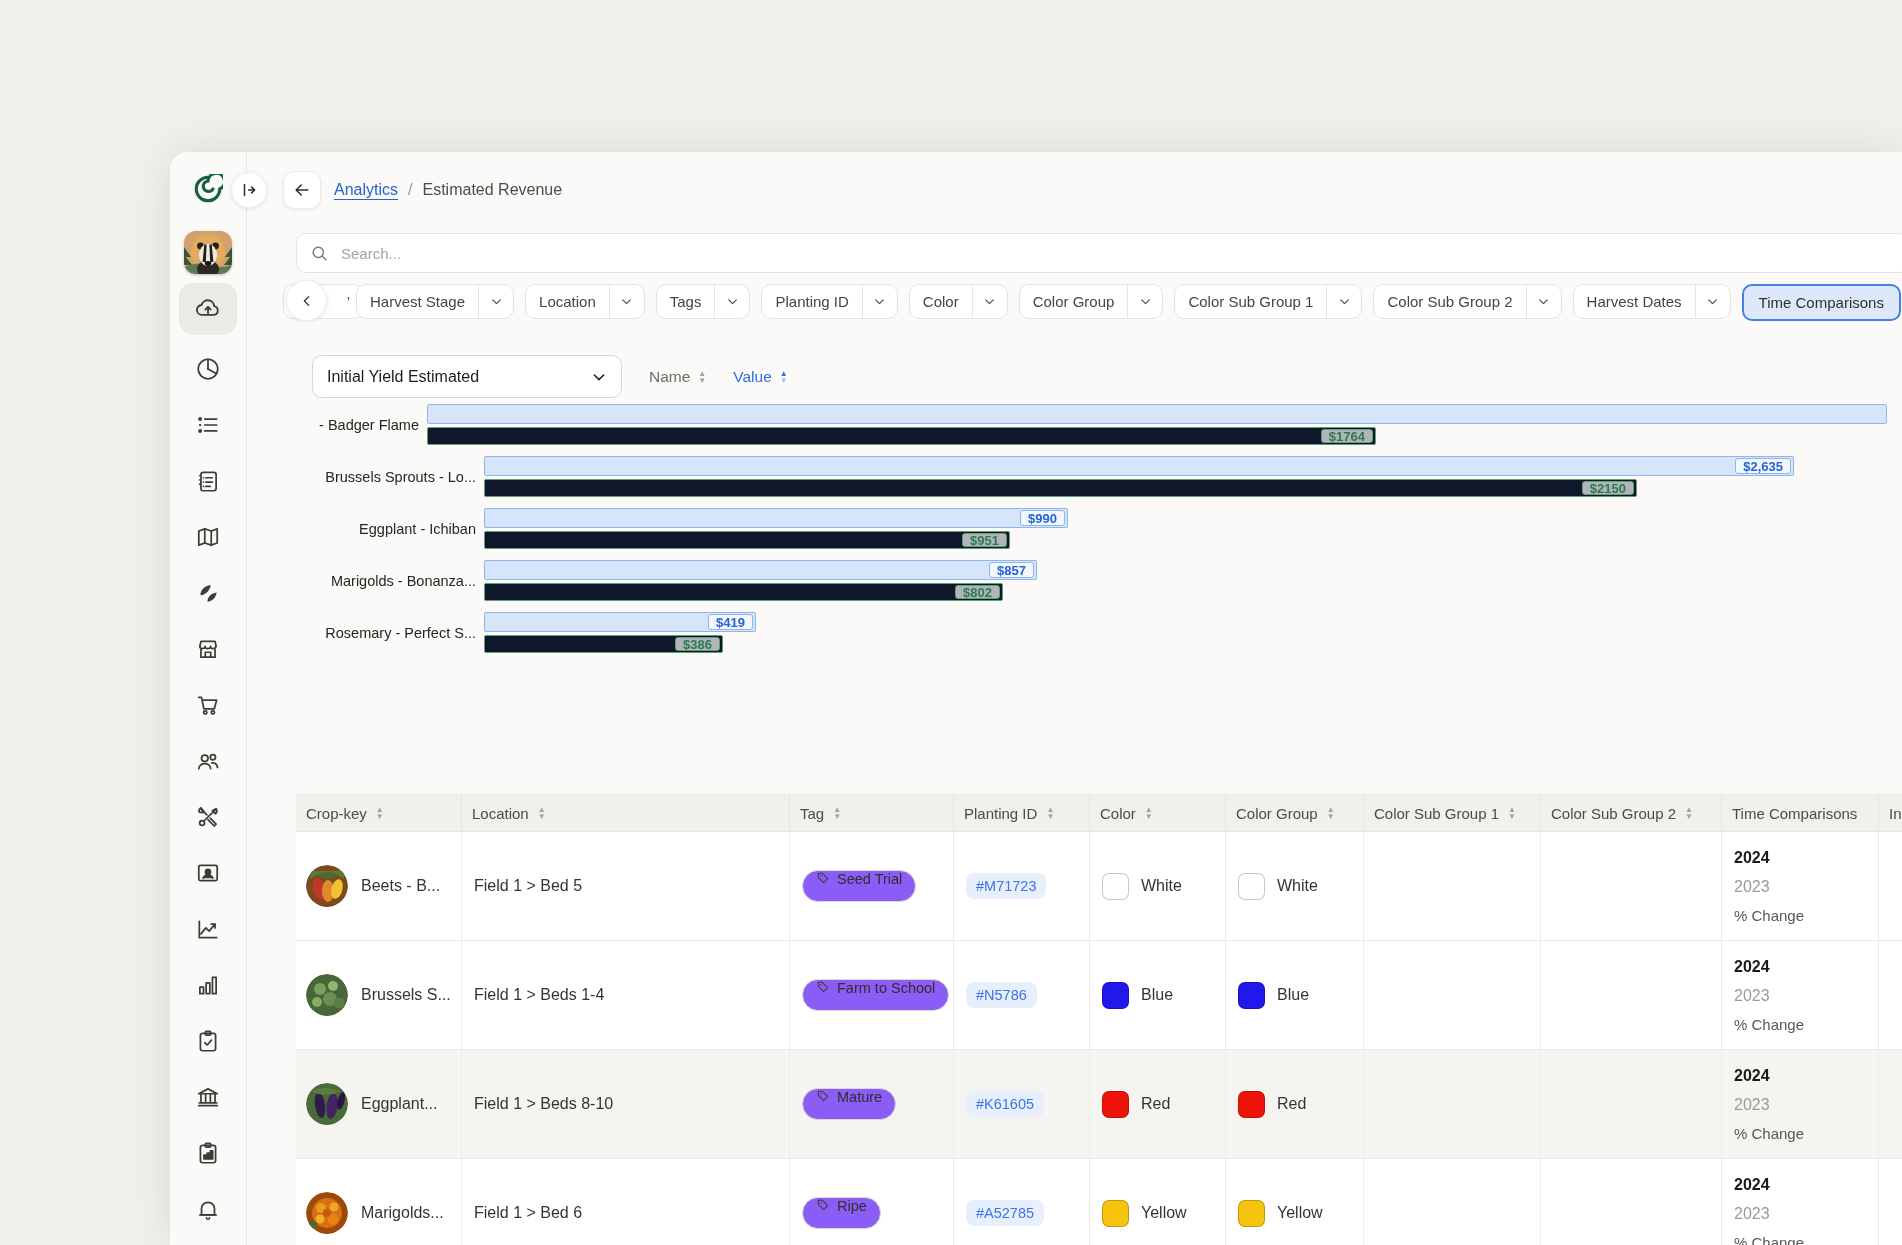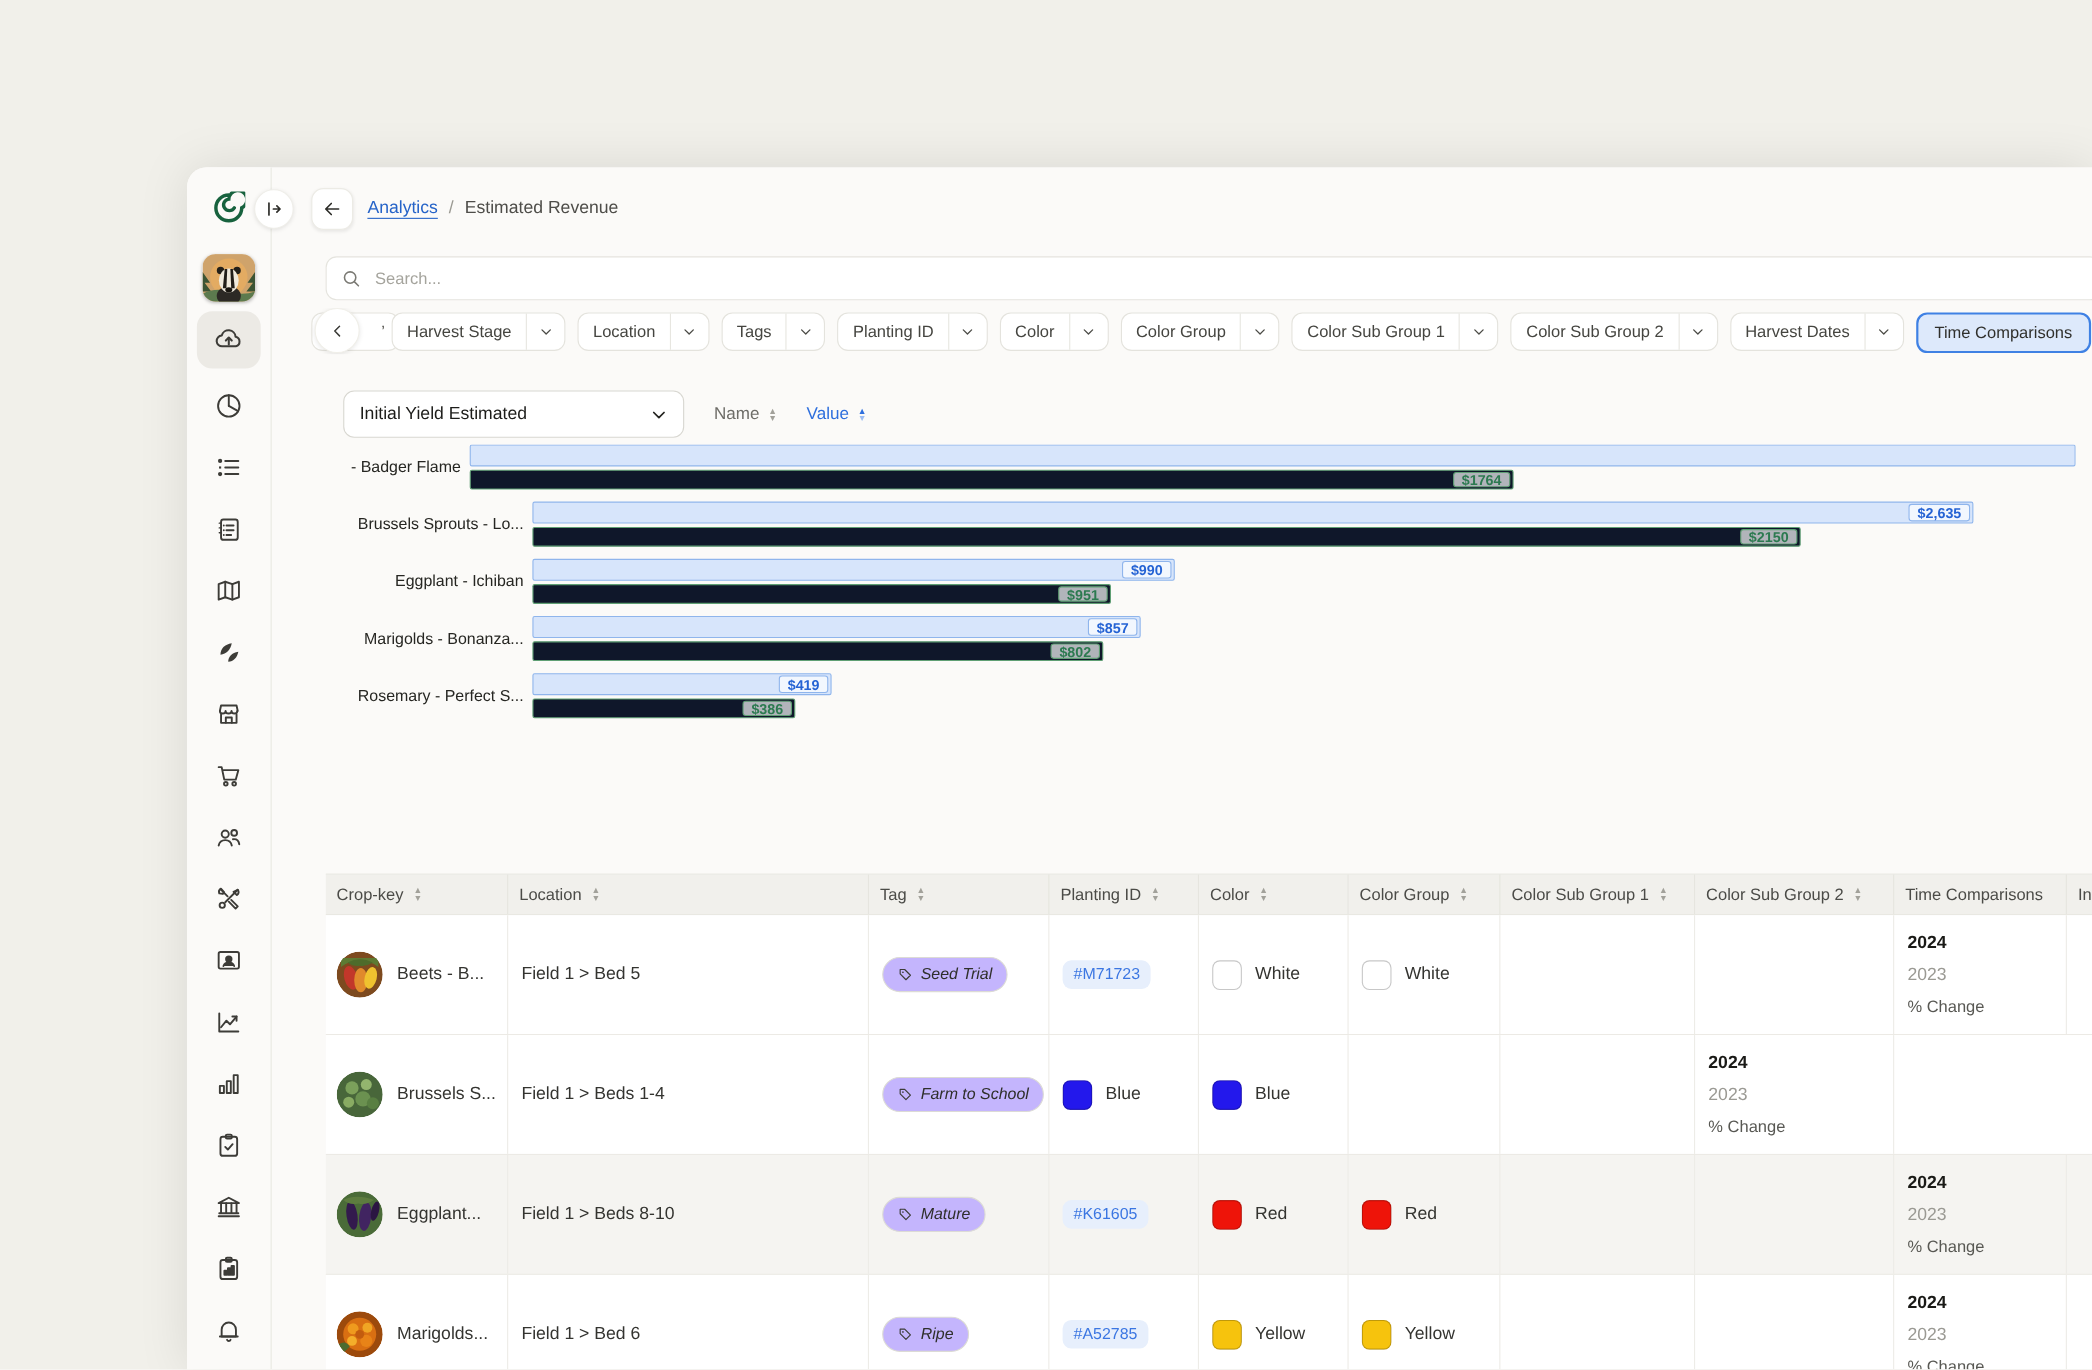--- a/index.html
+++ b/index.html
@@ -86,22 +86,22 @@
   .th{display:flex;align-items:center;gap:9px;padding:0 10px;font-size:15px;color:#4b4b47;
       border-right:1px solid #e6e5df;box-sizing:border-box;white-space:nowrap;overflow:hidden;cursor:pointer;}
   .th:last-child{border-right:none;}
   .t-row{height:108px;border-bottom:1px solid #eceae5;background:#fff;}
   .t-row.highlight{background:#f5f4f1;}
   .td{display:flex;align-items:center;padding:0 12px;font-size:16px;color:#343430;
       border-right:1px solid #edece7;box-sizing:border-box;overflow:hidden;}
   .td:last-child{border-right:none;}
   .td.crop{gap:13px;padding-left:10px;white-space:nowrap;}
   .crop-photo{width:42px;height:42px;border-radius:50%;flex:0 0 auto;overflow:hidden;}
-  .tag-pill{display:inline-flex;align-items:center;gap:7px;height:30px;border-radius:16px;border:1px solid #dcdbd5;
-            background:#c4b5fd;padding:0 13px;font-size:14.5px;color:#2f2f2b;white-space:nowrap;cursor:pointer;font-style:italic;}
+  .tag-pill{display:inline-flex;gap:7px;height:30px;border-radius:16px;border:1px solid #dcdbd5;
+            background:#8b5cf6;padding:0 13px;font-size:14.5px;color:#2f2f2b;white-space:nowrap;cursor:pointer;}
   .pid-chip{background:#e7effc;color:#3b76e2;border-radius:8px;padding:5px 10px;font-size:14.5px;font-weight:500;cursor:pointer;}
   .swatch{width:27px;height:27px;border-radius:7px;border:1px solid rgba(0,0,0,.22);margin-right:12px;flex:0 0 auto;box-sizing:border-box;}
   .td.timec{flex-direction:column;align-items:flex-start;justify-content:center;padding-left:12px;}
   .tc-line1{font-size:16px;font-weight:700;color:#1a1a17;line-height:29px;}
   .tc-line2{font-size:16px;color:#9b9a94;line-height:29px;}
   .tc-line3{font-size:15px;color:#585853;line-height:29px;}
 </style>
 </head>
 <body>
 
@@ -557,20 +557,23 @@
           <div class="td">
             <span class="tag-pill">
                 <svg width="14" height="14" viewBox="0 0 24 24">
                   <path d="M4 4h7l9 9-7 7-9-9z" fill="none" stroke="#3c3c38" stroke-width="1.8" stroke-linejoin="round"></path>
                   <circle cx="8.3" cy="8.3" r="1.3" fill="#3c3c38"></circle>
                 </svg>
                 <span>Farm to School</span>
               </span>
           </div>
           <div class="td">
+              <span class="pid-chip">#N5786</span>
+            </div>
+          <div class="td">
               <span class="swatch" style="background: rgb(35, 24, 236);"></span>
               <span>Blue</span>
             </div>
           <div class="td">
               <span class="swatch" style="background: rgb(35, 24, 236);"></span>
               <span>Blue</span>
             </div>
           <div class="td"></div>
           <div class="td"></div>
           <div class="td timec">

